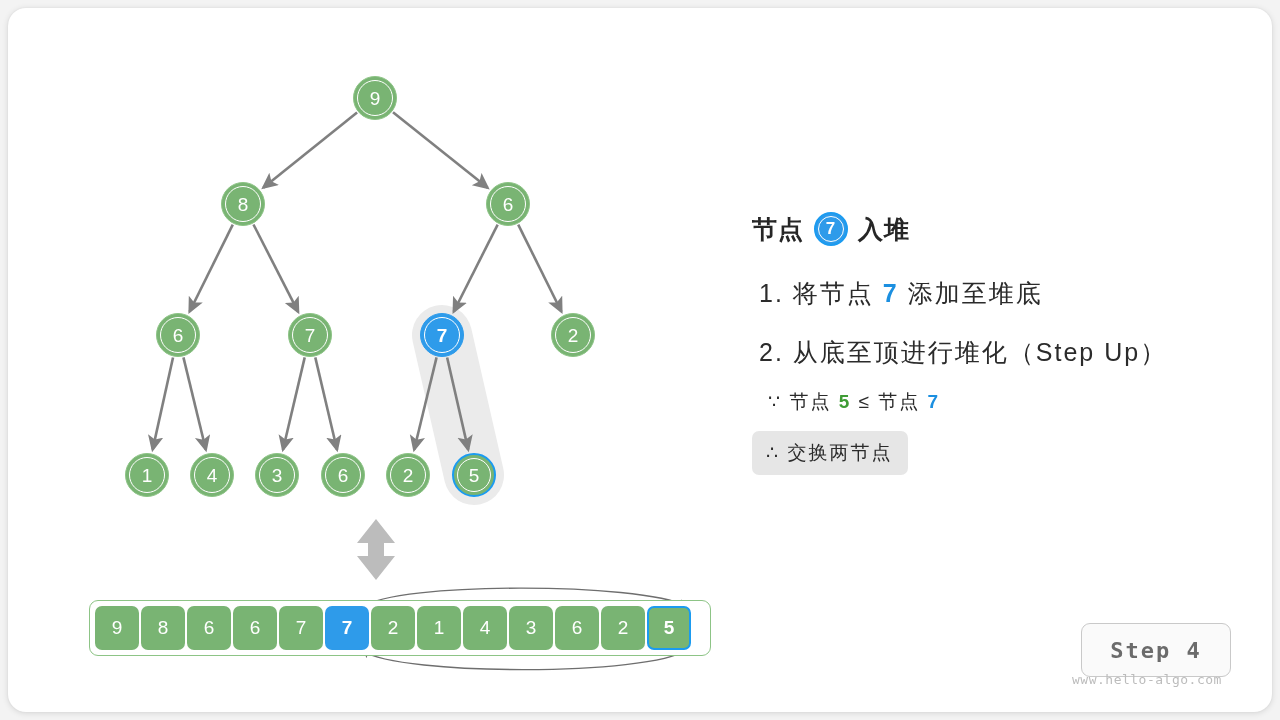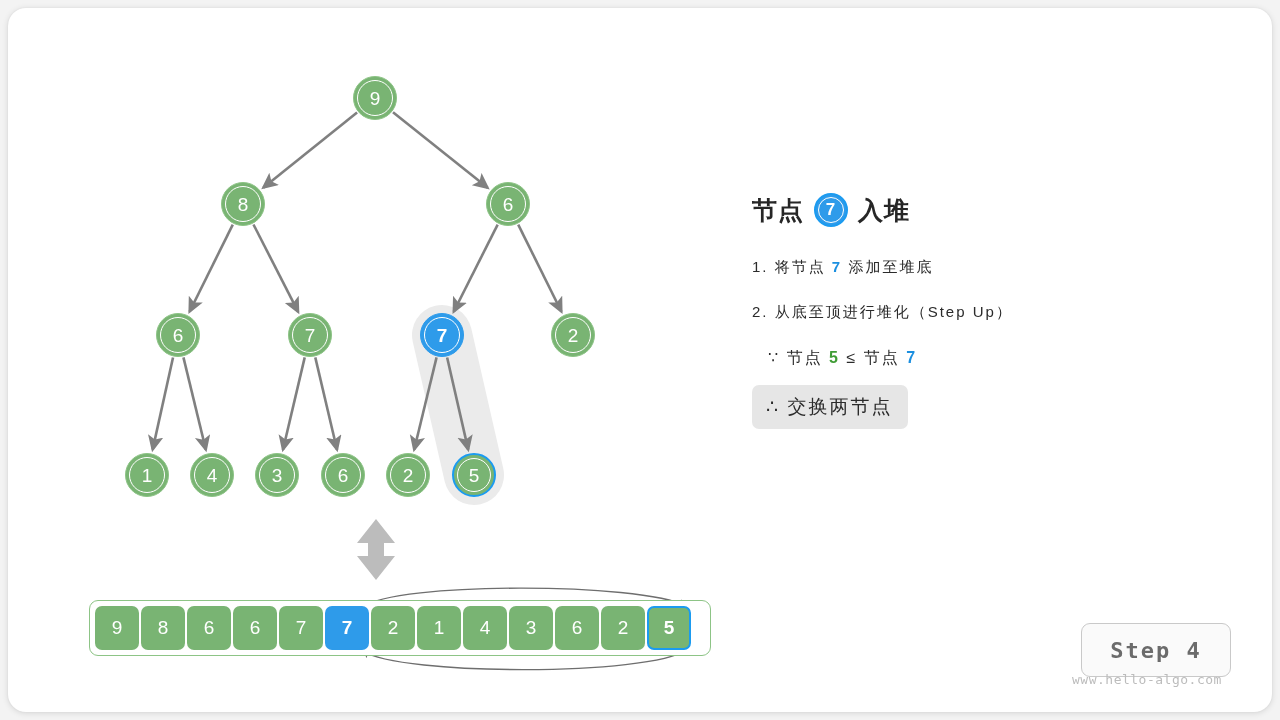--- a/index.html
+++ b/index.html
@@ -93,21 +93,21 @@
   .cell.green { background: #79b473; }
   .cell.blue  { background: #2e9bea; font-weight: bold; }
   .cell.green.blue-border {
     border: 2.6px solid #1b9bf0;
     font-weight: bold;
   }
 
   
   #panel {
     position: absolute;
-    left: 752px; top: 188px;
+    left: 752px; top: 207px;
     width: 480px;
     color: #2b2b2b;
   }
   #panel-title {
     display: flex; align-items: center;
     font-size: 25px;
     font-weight: bold;
     letter-spacing: 1px;
     color: #262626;
     height: 44px;
@@ -125,33 +125,34 @@
     margin: 0 10px;
     position: relative;
   }
   #panel-title .badge .ring2 {
     position: absolute; left: 2px; top: 2px; right: 2px; bottom: 2px;
     border: 1.5px solid #fff; border-radius: 50%;
   }
   #panel-title .badge b { position: relative; z-index: 2; font-weight: bold; }
 
   .step-line {
-    font-size: 15px;
+    font-size: 25px;
     color: #2b2b2b;
     letter-spacing: 2px;
     margin-top: 26px;
     white-space: nowrap;
+    margin-left: 7px;
   }
   .step-line .blue { color: #1b8fe0; font-weight: bold; }
 
   .reason-line {
-    font-size: 16px;
+    font-size: 19px;
     color: #2b2b2b;
     letter-spacing: 2px;
-    margin-top: 26px;
+    margin-top: 20px;
     margin-left: 16px;
     white-space: nowrap;
   }
   .reason-line .blue { color: #1b8fe0; font-weight: bold; }
   .reason-line .green { color: #3f9c35; font-weight: bold; }
 
   #conclusion {
     display: inline-block;
     margin-top: 16px;
     padding: 9px 16px 9px 14px;

